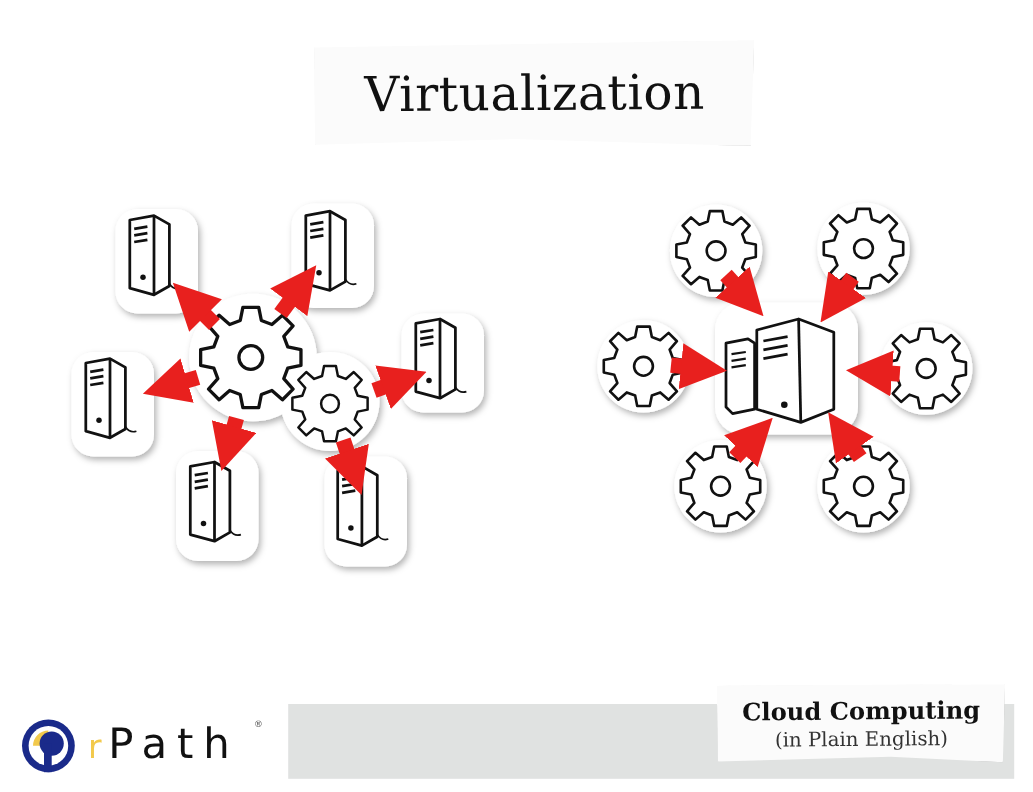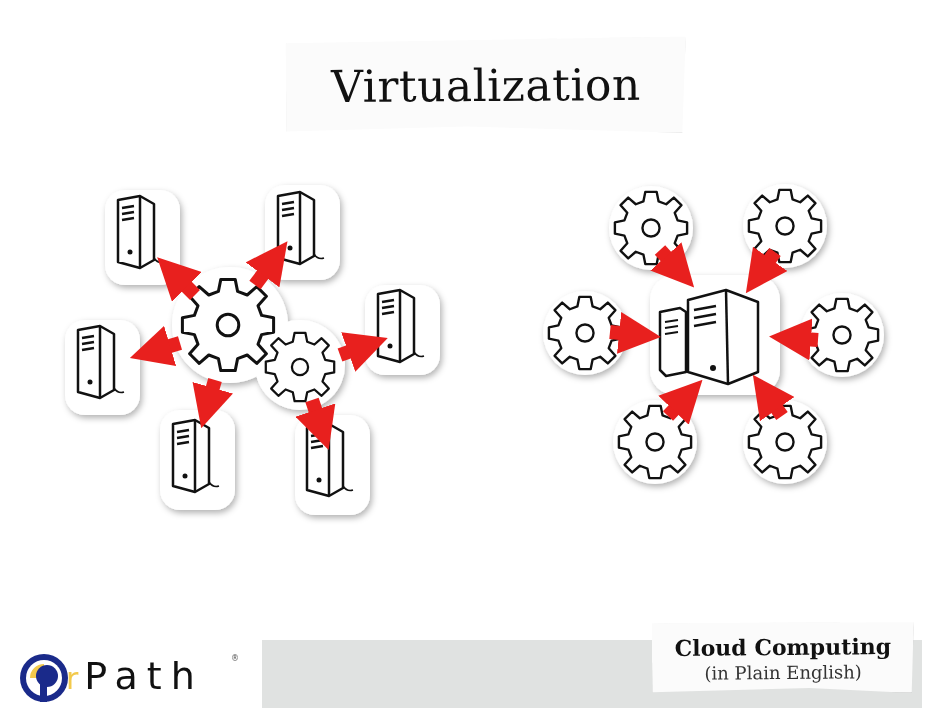--- a/index.html
+++ b/index.html
@@ -5,21 +5,21 @@
   html,body{margin:0;padding:0;}
   body{width:939px;height:720px;background:#ffffff;position:relative;overflow:hidden;font-family:"DejaVu Serif",serif;}
   .title-card{position:absolute;left:286px;top:38px;width:400px;height:96px;background:#fbfbfb;
     box-shadow:2px 4px 6px rgba(0,0,0,0.25);transform:rotate(-0.4deg);
     clip-path:polygon(0 4%,100% 0,99% 100%,45% 92%,0 96%);}
   .title-text{position:absolute;left:0;right:0;top:22px;text-align:center;font-family:"DejaVu Serif",serif;
     font-size:44px;letter-spacing:0.5px;color:#111;}
   .diagram{position:absolute;}
   .bottom-bar{position:absolute;left:262px;top:640px;width:660px;height:68px;background:#e0e2e1;}
   .logo{position:absolute;left:18px;top:648px;width:230px;height:60px;}
-  .logo-word{position:absolute;left:48px;top:6px;font-family:"DejaVu Sans",sans-serif;font-size:38px;
+  .logo-word{position:absolute;left:62px;top:6px;font-family:"DejaVu Sans",sans-serif;font-size:38px;
     letter-spacing:9px;color:#111;text-align:center;}
   .logo-word .r{color:#f2c94c;font-size:30px;letter-spacing:6px;}
   .reg{position:absolute;left:213px;top:6px;font-size:8px;color:#555;font-family:"DejaVu Sans",sans-serif;}
   .footer-card{position:absolute;left:652px;top:622px;width:262px;height:72px;background:#fbfbfb;
     box-shadow:3px 4px 6px rgba(0,0,0,0.3);transform:rotate(-0.5deg);
     clip-path:polygon(0 0,100% 2%,99% 100%,60% 92%,0 96%);}
   .footer-title{position:absolute;left:0;right:0;top:12px;text-align:center;font-family:"DejaVu Serif",serif;
     font-weight:bold;font-size:22px;color:#111;}
   .footer-sub{position:absolute;left:0;right:0;top:40px;text-align:center;font-family:"DejaVu Serif",serif;
     font-size:18px;color:#333;}

